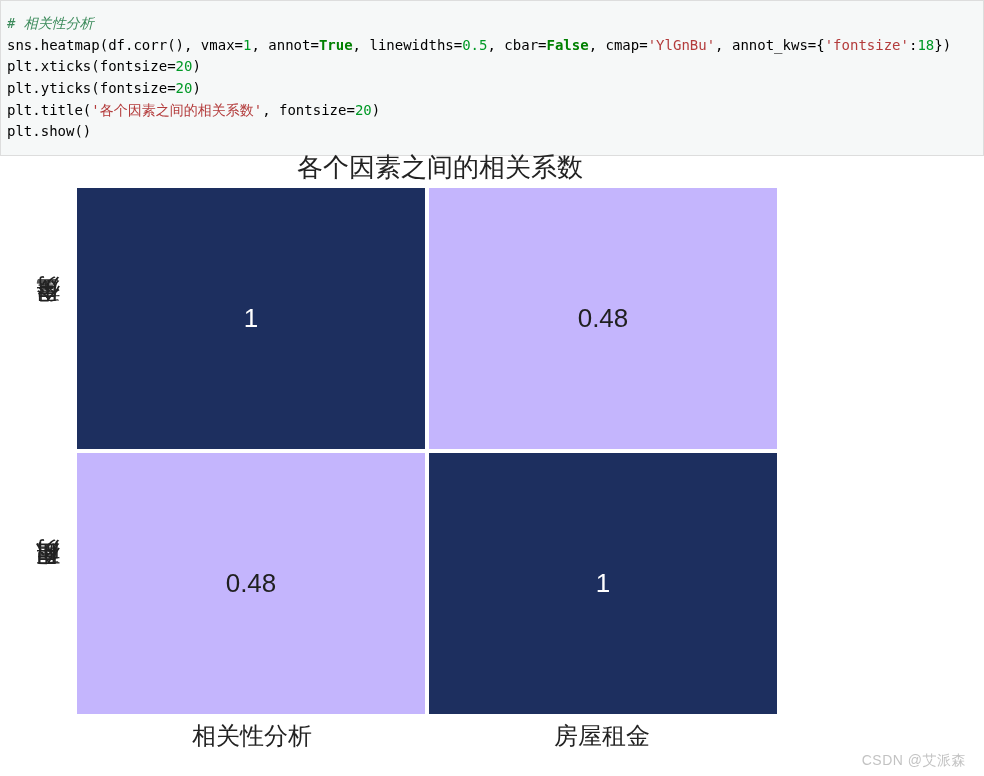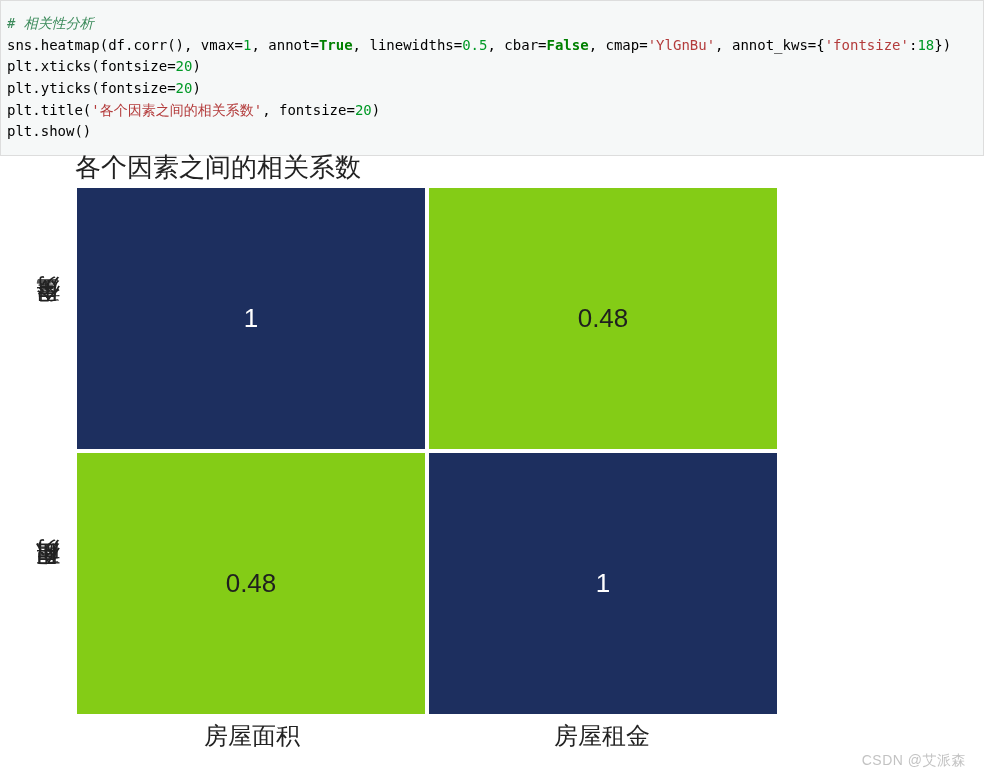--- a/index.html
+++ b/index.html
@@ -30,21 +30,21 @@
       left: 15px;
       top: 150px;
       width: 790px;
       height: 620px;
     }
     .chart-title {
       position: absolute;
       left: 60px;
       right: 0;
       top: 0;
-      text-align: left;
+      text-align: center;
       font-size: 26px;
       font-family: "Microsoft YaHei", sans-serif;
       color: #222;
     }
     .heatmap {
       position: absolute;
       left: 62px;
       top: 38px;
       width: 700px;
       height: 526px;
@@ -55,21 +55,21 @@
       background: #fff;
     }
     .cell {
       display: flex;
       align-items: center;
       justify-content: center;
       font-size: 26px;
       font-family: "SimSun", sans-serif;
     }
     .cell-hi { background: #1d2f5f; color: #fff; }
-    .cell-lo { background: #84cc16; color: #1f1f1f; }
+    .cell-lo { background: #c4b5fd; color: #1f1f1f; }
     .ylabels {
       position: absolute;
       left: 8px;
       top: 38px;
       height: 526px;
       width: 50px;
       display: flex;
       flex-direction: column;
     }
     .ylabel {
@@ -134,18 +134,18 @@
   </div>
 
   <div class="heatmap">
     <div class="cell cell-hi">1</div>
     <div class="cell cell-lo">0.48</div>
     <div class="cell cell-lo">0.48</div>
     <div class="cell cell-hi">1</div>
   </div>
 
   <div class="xlabels">
-    <div class="xlabel">房屋面积</div>
+    <div class="xlabel">相关性分析</div>
     <div class="xlabel">房屋租金</div>
   </div>
 </div>
 
 <div class="watermark">CSDN @艾派森</div>
 
 </body></html>

